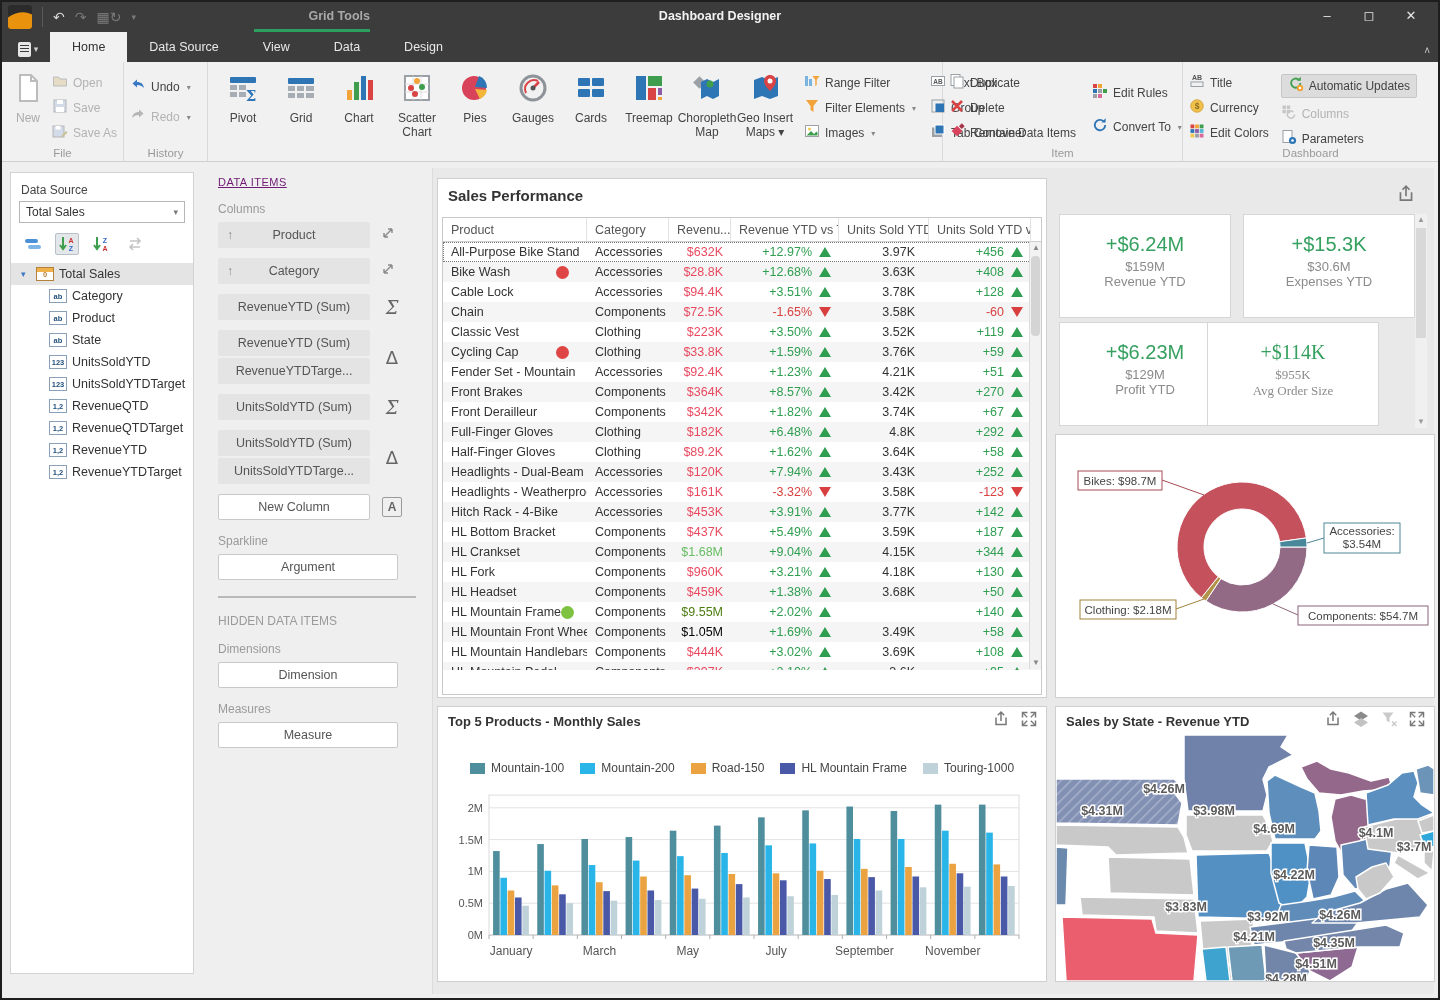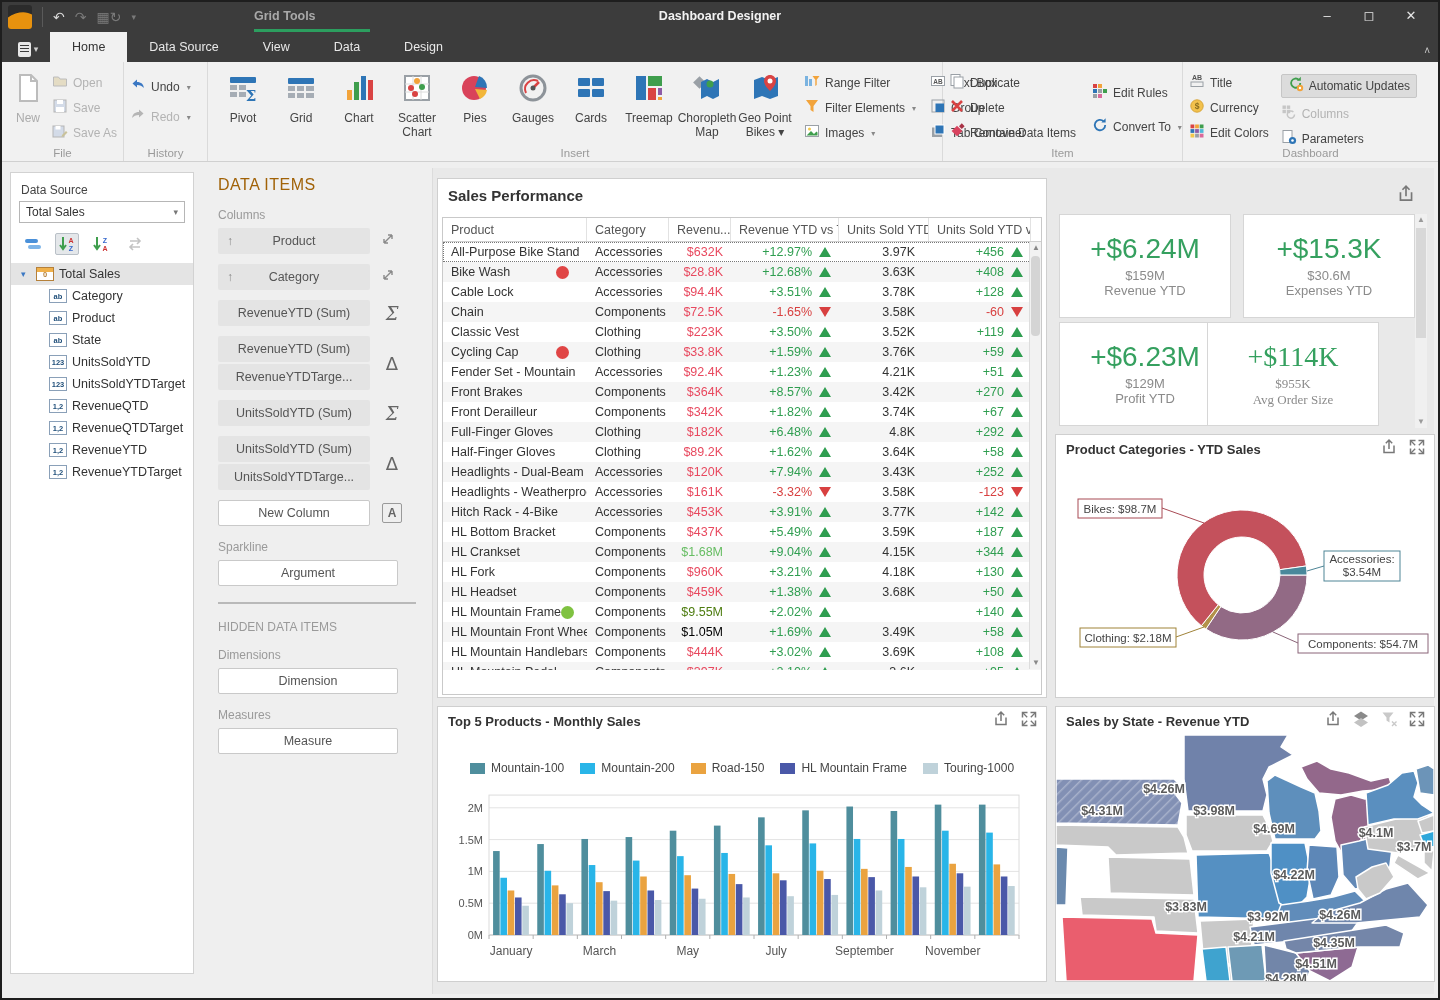--- a/index.html
+++ b/index.html
@@ -8,21 +8,21 @@
 
   
   .titlebar { position:absolute; left:0; top:0; width:100%; height:30px; background:#3c3c3c; }
   .qat { position:absolute; left:6px; top:3px; display:flex; align-items:center; gap:10px; }
   .app-icon { width:24px; height:24px; background:#2b2b2b; border-radius:3px; position:relative; overflow:hidden; }
   .app-icon::after { content:""; position:absolute; left:-6px; top:8px; width:34px; height:22px; background:#e8920e; border-radius:50% 50% 0 0; transform:rotate(-18deg); }
   .qat-sep { width:1px; height:20px; background:#5a5a5a; }
   .qat-btn { color:#d8d8d8; font-size:14px; line-height:22px; }
   .qat-btn.dim { color:#7a7a7a; }
   .title-text { position:absolute; left:0; right:0; top:7px; text-align:center; color:#f2f2f2; font-size:12.5px; font-weight:bold; }
-  .ctx-tab { position:absolute; left:252px; top:0; width:116px; height:30px; color:#a9a9a9; font-size:12.5px; font-weight:bold; text-align:left; line-height:28px; border-bottom:3px solid #2c9e5f; }
+  .ctx-tab { position:absolute; left:252px; top:0; width:116px; height:30px; color:#a9a9a9; font-size:12.5px; font-weight:bold; text-align:right; line-height:28px; border-bottom:3px solid #2c9e5f; }
   .win-btns { position:absolute; right:6px; top:0; display:flex; height:30px; }
   .win-btn { width:42px; text-align:center; color:#e6e6e6; font-size:13px; line-height:28px; }
 
   
   .tabbar { position:absolute; left:0; top:30px; width:100%; height:30px; background:#3c3c3c; display:flex; align-items:flex-end; }
   .appmenu { width:36px; height:26px; margin:0 4px 0 8px; display:flex; align-items:center; justify-content:center; gap:3px; }
   .appmenu .doc { width:13px; height:15px; background:#e8e8e8; border-radius:2px; position:relative; }
   .appmenu .doc::after{ content:""; position:absolute; left:2px; top:3px; width:9px; height:1.5px; background:#3c3c3c; box-shadow:0 3px 0 #3c3c3c,0 6px 0 #3c3c3c; }
   .appmenu .caret { color:#cfcfcf; font-size:9px; }
   .rtab { height:30px; line-height:30px; padding:0 22px; color:#e8e8e8; font-size:12.5px; }
@@ -57,21 +57,21 @@
   .ds-tool.sel { background:#e4e7ea; border:1px solid #b9c0c7; border-radius:2px; }
   .tree { margin-top:4px; font-size:12.5px; color:#333; }
   .tree-row { display:flex; align-items:center; height:22px; padding-left:10px; gap:5px; }
   .tree-row.child { padding-left:38px; }
   .tcaret { color:#3b78c3; font-size:9px; width:10px; }
   .ticon { width:18px; height:14px; border:1px solid #8aa0b8; background:#fff; font-size:7.5px; display:flex; align-items:center; justify-content:center; color:#1f4e79; font-weight:bold; flex:none; }
   .ticon.tbl { border-color:#b5803a; color:#b5803a; background:linear-gradient(#f0b14b 0 4px,#fff 4px); }
 
   
   .di-panel { position:absolute; left:200px; top:0; width:230px; height:100%; }
-  .di-title { margin:14px 0 0 16px; font-size:16px; color:#a16207; letter-spacing:.5px; }
+  .di-title { margin:14px 0 0 16px; font-size:11px; color:#701a75; letter-spacing:.5px;text-decoration:underline; }
   .di-sub { margin:14px 0 6px 16px; font-size:12px; color:#9a9a9a; }
   .chip-row { display:flex; align-items:center; margin:0 0 10px 16px; }
   .chip { width:152px; height:26px; background:#e4e4e4; border-radius:2px; display:flex; align-items:center; justify-content:center; font-size:12.5px; color:#555; position:relative; }
   .chip .uparr { position:absolute; left:9px; color:#8a8a8a; font-size:12px; }
   .chip.white { background:#fff; border:1px solid #c9c9c9; }
   .chip.wide { width:180px; }
   .chip-ic { margin-left:10px; color:#666; font-size:18px; width:24px; text-align:center; }
   .chip-pair { display:flex; flex-direction:column; gap:2px; }
   .chip-pair .chip { height:26px; }
   .delta-ic { font-family:"DejaVu Sans",sans-serif; }
@@ -104,21 +104,21 @@
   .dot { width:13px; height:13px; border-radius:50%; margin-left:auto; margin-right:10px; flex:none; }
   .tri-up { width:0; height:0; border-left:6px solid transparent; border-right:6px solid transparent; border-bottom:10px solid #2f9e50; margin-left:7px; }
   .tri-down { width:0; height:0; border-left:6px solid transparent; border-right:6px solid transparent; border-top:10px solid #d84040; margin-left:7px; }
   .gfoot { display:flex; height:25px; border-top:1px solid #c9c9c9; background:#fff; font-weight:bold; color:#333; align-items:center; }
   .vscroll { position:absolute; right:0; top:24px; bottom:25px; width:12px; background:#f2f2f2; border-left:1px solid #ddd; }
   .vscroll .sarrow { position:absolute; left:0; width:12px; height:12px; color:#888; font-size:8px; text-align:center; line-height:12px; }
   .vscroll .thumb { position:absolute; left:1px; width:9px; background:#d4d4d4; border-radius:4px; }
 
   
   .card { position:absolute; width:172px; height:104px; background:#fff; border:1px solid #d6d6d6; text-align:center; }
-  .card .delta { margin-top:18px; font-size:28px; color:#35a05f; }
+  .card .delta { margin-top:18px; font-size:20px; color:#35a05f; }
   .card .val { margin-top:3px; font-size:13px; color:#8b8b8b; }
   .card .clabel { font-size:13px; color:#8b8b8b; }
   .cards-scroll { position:absolute; width:12px; background:#f0f0f0; }
   .cards-scroll .sarrow { position:absolute; width:12px; height:12px; color:#9a9a9a; font-size:8px; text-align:center; line-height:12px; }
   .cards-scroll .thumb { position:absolute; left:1px; width:10px; background:#d8d8d8; }
 
   .surf-export { position:absolute; color:#787878; }
   .surf-export svg { width:20px; height:20px; }
 
   .axis-text { font-size:11px; fill:#555; }
@@ -316,21 +316,21 @@
                 <circle cx="19" cy="12" r="3.5" fill="#3f9e4d"></circle>
               </svg></span>
             <span class="lbl">Choropleth Map</span>
           </div>
           <div class="bigbtn">
             <span><svg viewBox="0 0 32 32">
                 <path d="M5 8 L13 5 L21 8 L29 5 V24 L21 27 L13 24 L5 27 Z" fill="#2e75b6"></path>
                 <path d="M21 3 c-3.3 0-6 2.7-6 6 0 4.5 6 10 6 10 s6-5.5 6-10 c0-3.3-2.7-6-6-6 Z" fill="#d94343"></path>
                 <circle cx="21" cy="9" r="2.5" fill="#fff"></circle>
               </svg></span>
-            <span class="lbl">Geo Point Bikes ▾</span>
+            <span class="lbl">Geo Insert Maps ▾</span>
           </div>
         </div>
       <div class="smallcol" id="insert-col1" style="margin-left:6px;">
           <div class="smallbtn">
             <span><svg viewBox="0 0 16 16">
                 <rect x="1" y="3" width="3" height="10" fill="#7ab3e0"></rect>
                 <rect x="5" y="6" width="3" height="7" fill="#7ab3e0"></rect>
                 <path d="M8.5 3 h7 l-2.8 3.8 v5.2 l-1.4 1 v-6.2 Z" fill="#f2a33a"></path>
               </svg></span>
             <span class="lbl">Range Filter</span>
@@ -368,21 +368,20 @@
             <span class="lbl">Group</span>
           </div>
           <div class="smallbtn">
             <span><svg viewBox="0 0 16 16">
                 <rect x="2" y="4.5" width="10" height="9.5" fill="#9aa0a6"></rect>
                 <rect x="5" y="2" width="9" height="9" fill="#2e75b6" stroke="#fff"></rect>
               </svg></span>
             <span class="lbl">Tab Container</span>
           </div>
         </div>
-      <div class="rgroup-label">Insert</div>
     </div>
     <div class="rgroup" style="width:240px;">
       <div class="smallcol" id="item-col1">
           <div class="smallbtn">
             <span><svg viewBox="0 0 16 16">
                 <rect x="2" y="1.5" width="9" height="11" fill="#fff" stroke="#9aa0a6"></rect>
                 <rect x="5" y="4" width="9" height="11" fill="#fff" stroke="#9aa0a6"></rect>
               </svg></span>
             <span class="lbl">Duplicate</span>
           </div>
@@ -1049,33 +1048,20 @@
             <div class="clabel">Avg Order Size</div>
           </div>
         </div>
       <div class="cards-scroll" style="left:982px; top:46px; height:214px;">
         <div class="sarrow" style="top:0;">▲</div>
         <div class="thumb" style="top:14px; height:110px;"></div>
         <div class="sarrow" style="bottom:0;">▼</div>
       </div>
 
       <div class="panel" style="left:622px; top:266px; width:380px; height:264px;">
-        <div class="pcaption">
-          <span class="ptitle">Product Categories - YTD Sales</span>
-          <span class="picons">
-            <span><svg viewBox="0 0 18 18">
-                  <path d="M4 7.5 v7 h10 v-7" fill="none" stroke="currentColor" stroke-width="1.5"></path>
-                  <path d="M9 11 V2.2 M5.8 5.2 L9 2 l3.2 3.2" fill="none" stroke="currentColor" stroke-width="1.5"></path>
-                </svg></span>
-            <span><svg viewBox="0 0 18 18">
-                  <path d="M10.5 2.5 h5 v5 M7.5 2.5 h-5 v5 M2.5 10.5 v5 h5 M15.5 10.5 v5 h-5" fill="none" stroke="currentColor" stroke-width="1.5"></path>
-                  <path d="M15 3 l-4.2 4.2 M3 3 l4.2 4.2 M3 15 l4.2-4.2 M15 15 l-4.2-4.2" stroke="currentColor" stroke-width="1.3"></path>
-                </svg></span>
-          </span>
-        </div>
         <svg id="donut-svg" width="378" height="232" viewBox="0 0 378 232">
             <path d="M251,112 A65,65 0 0 1 149.8825997788245,166.04195963567042 L164.8852121783897,143.59376101777656 A38,38 0 0 0 224,112 Z" fill="#926a85" stroke="#fff" stroke-width="1"></path>
             <path d="M149.8825997788245,166.04195963567042 A65,65 0 0 1 145.3700450021587,162.73664116664986 L162.24710323203124,141.66142098973376 A38,38 0 0 0 164.8852121783897,143.59376101777656 Z" fill="#b3924a" stroke="#fff" stroke-width="1"></path>
             <path d="M145.3700450021587,162.73664116664986 A65,65 0 1 1 250.36599482480375,102.94358182208126 L223.6293508206545,106.70547860367827 A38,38 0 1 0 162.24710323203124,141.66142098973376 Z" fill="#c4515c" stroke="#fff" stroke-width="1"></path>
             <path d="M250.36599482480375,102.94358182208126 A65,65 0 0 1 251,111.99999999999993 L224,111.99999999999996 A38,38 0 0 0 223.6293508206545,106.70547860367827 Z" fill="#49889b" stroke="#fff" stroke-width="1"></path>
             <line x1="106" y1="45" x2="148" y2="60" stroke="#a84b55" stroke-width="1"></line>
             <rect x="22" y="36" width="84" height="19" fill="#fff" stroke="#a84b55" stroke-width="1"></rect>
             <text x="64" y="49.5" class="callout-text" text-anchor="middle">Bikes: $98.7M</text>
             <line x1="268" y1="103" x2="251" y2="108" stroke="#4e8596" stroke-width="1"></line>
             <rect x="268" y="88" width="76" height="30" fill="#fff" stroke="#4e8596" stroke-width="1"></rect>

